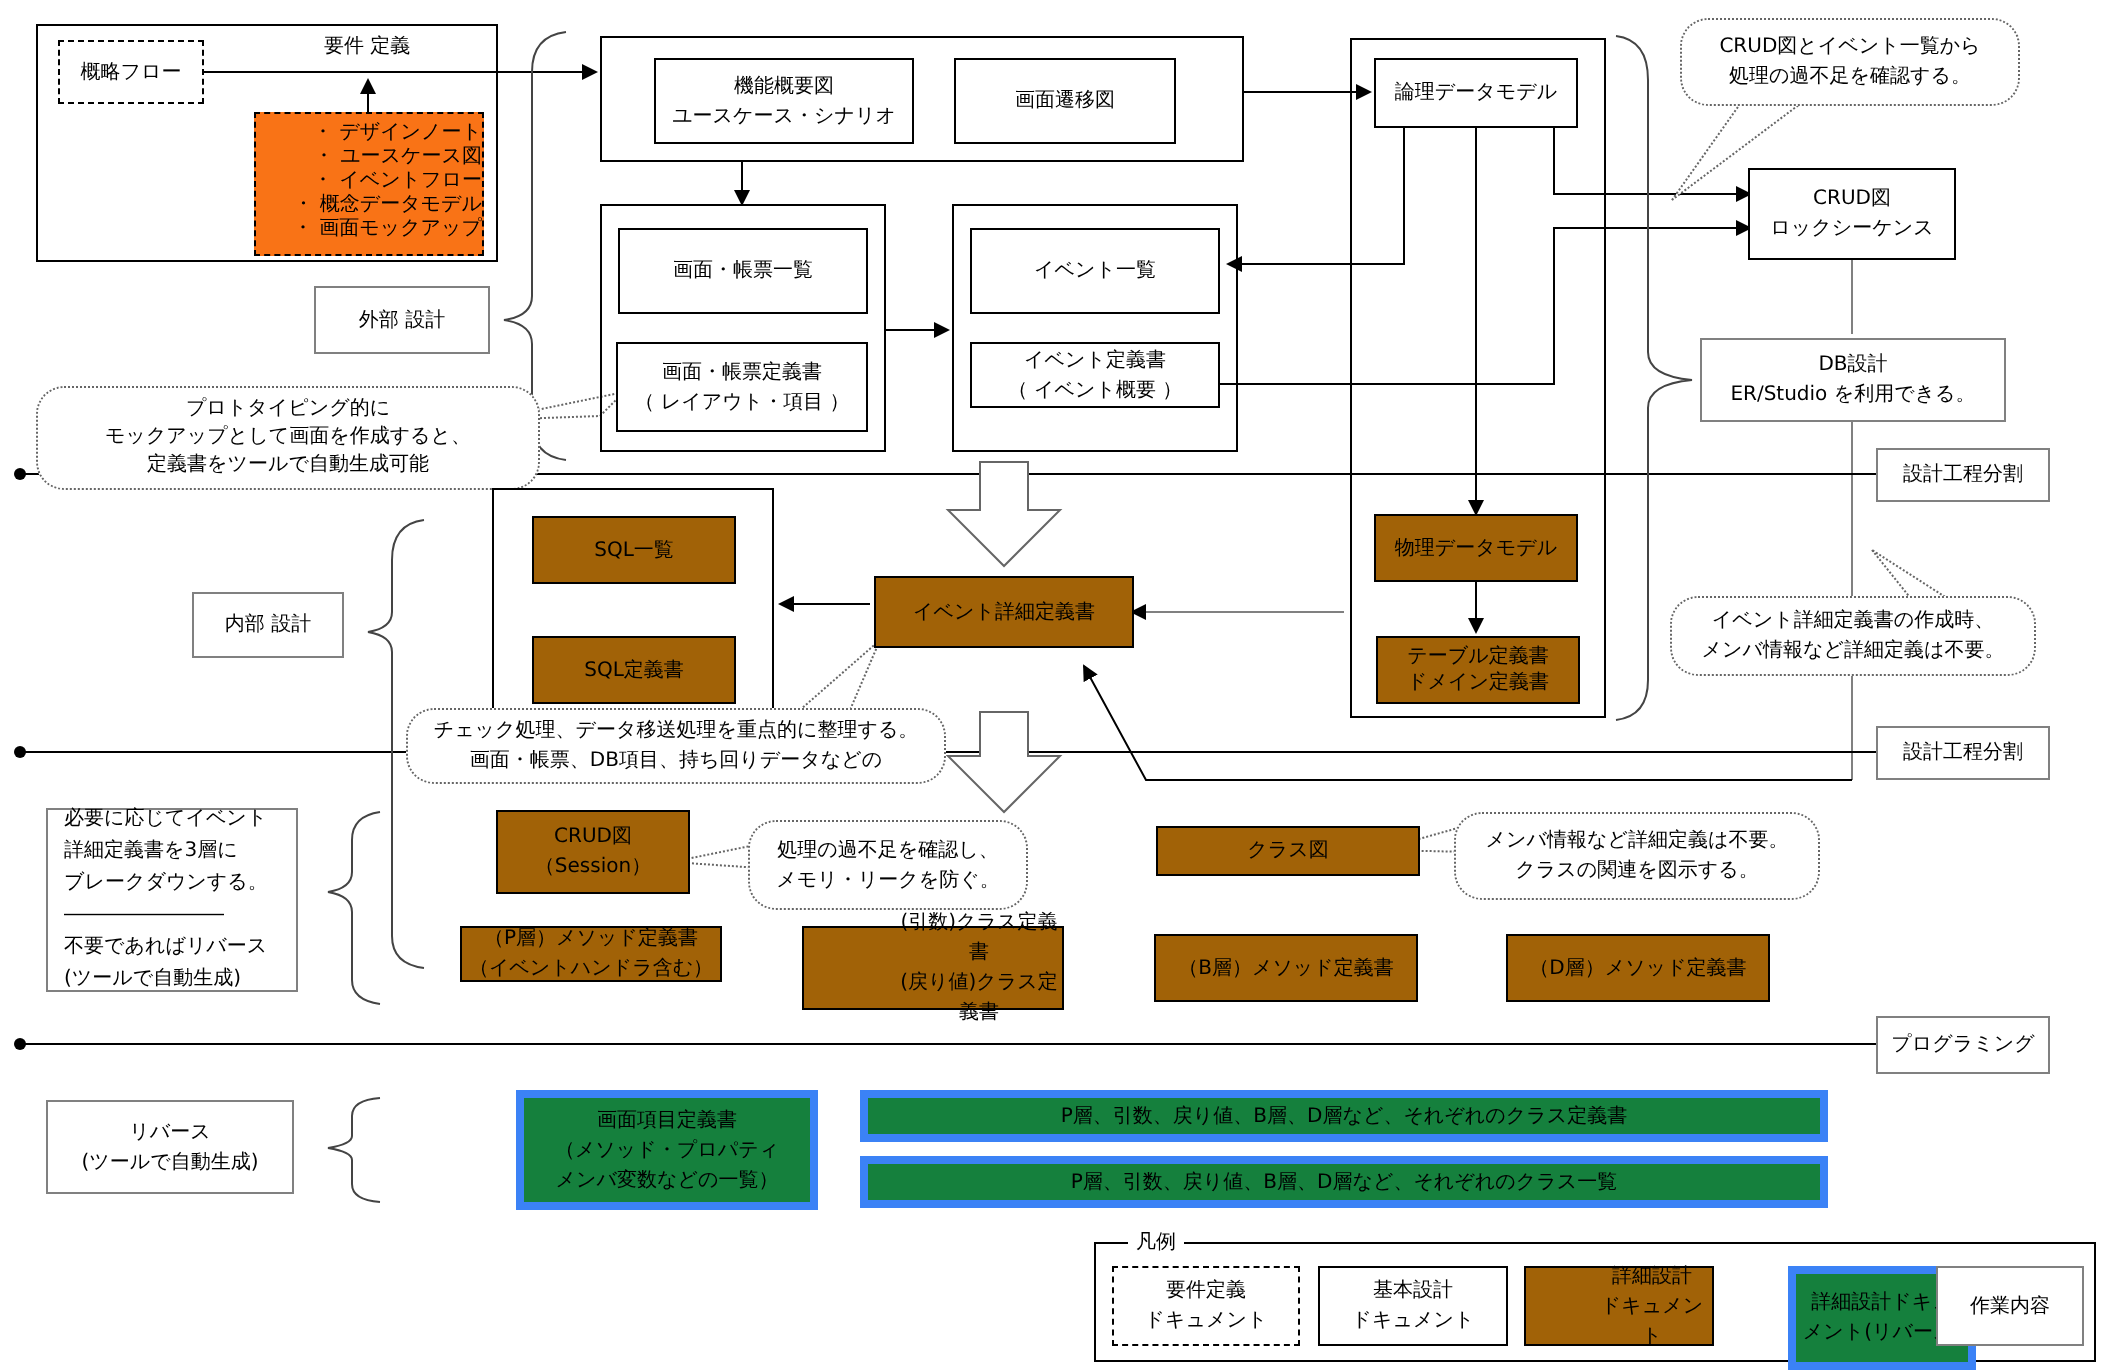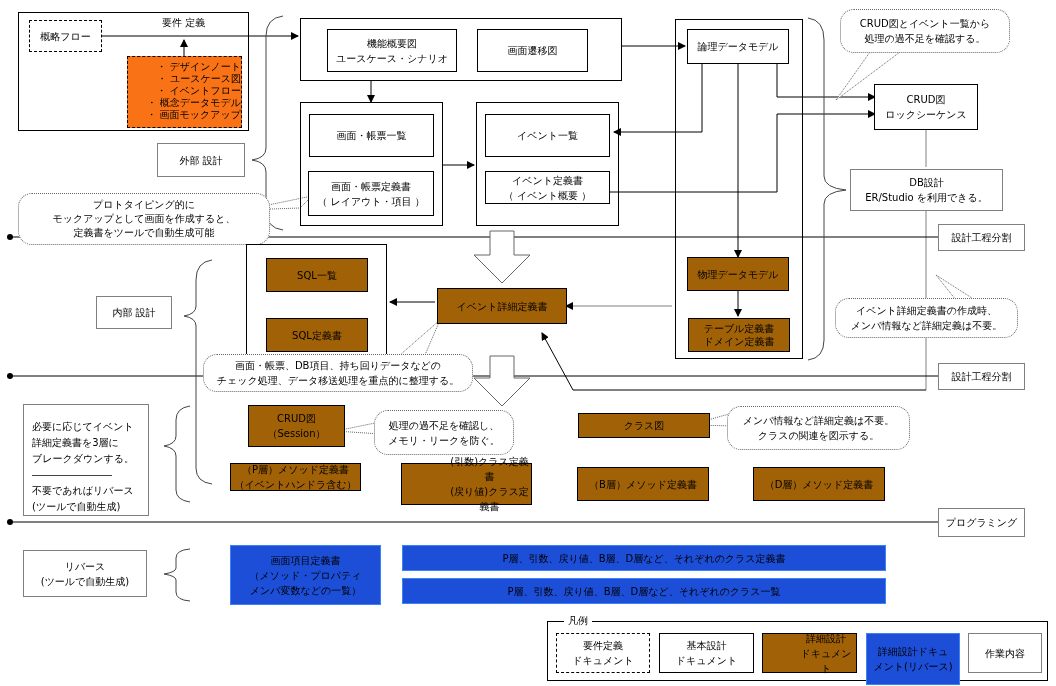--- a/index.html
+++ b/index.html
@@ -3,21 +3,21 @@
 <meta charset="utf-8">
 <style>
   html, body { margin:0; padding:0; background:#ffffff; }
   body { width:1056px; height:686px; position:relative; overflow:hidden;
          font-family:"DejaVu Sans", sans-serif; font-size:10px; color:#000; }
   .box { position:absolute; box-sizing:border-box; display:flex; flex-direction:column;
          align-items:center; justify-content:center; text-align:center; line-height:15px; }
   .solid { border:1px solid #000; background:#fff; }
   .dashed { border:1px dashed #000; background:#fff; }
   .gray { border:1px solid #000; background:#a16207; }
-  .graylite { border:1px solid #3b82f6; background:#1d4ed8; }
+  .graylite { border:4px solid #3b82f6; background:#15803d;margin-left:28px; }
   .note { border:1px solid #808080; background:#fff; }
   .frame { position:absolute; box-sizing:border-box; border:1px solid #000; background:transparent; }
   .callout { position:absolute; box-sizing:border-box; border:1px dotted #666; border-radius:14px;
              background:#fff; display:flex; flex-direction:column; align-items:center;
              justify-content:center; text-align:center; line-height:15px; }
   .req-title { position:absolute; }
   .bullets { position:absolute; box-sizing:border-box; border:1px dashed #000; background:#f97316;
              padding:4px 0 0 10px; line-height:12px;text-align:right; }
   .bullets div::before { content:"・ "; }
   svg.lines { position:absolute; left:0; top:0; }
@@ -175,25 +175,25 @@
 </div>
 <div class="box gray" style="left:688px;top:318px;width:102px;height:34px;line-height:13px;">
   <span>テーブル定義書</span>
   <span>ドメイン定義書</span>
 </div>
 <div class="callout" style="left:835px;top:298px;width:183px;height:40px;">
   <span>イベント詳細定義書の作成時、</span>
   <span>メンバ情報など詳細定義は不要。</span>
 </div>
 <div class="callout" style="left:203px;top:354px;width:270px;height:38px;">
+  <span>チェック処理、データ移送処理を重点的に整理する。</span>
   <span>画面・帳票、DB項目、持ち回りデータなどの</span>
-  <span>チェック処理、データ移送処理を重点的に整理する。</span>
-</div>
-
-<div class="box note" style="left:23px;top:404px;width:126px;height:112px;align-items:flex-start;padding-left:8px;line-height:16px;justify-content:flex-end;">
+</div>
+
+<div class="box note" style="left:23px;top:404px;width:126px;height:92px;align-items:flex-start;padding-left:8px;line-height:16px;">
   <span>必要に応じてイベント</span>
   <span>詳細定義書を3層に</span>
   <span>ブレークダウンする。</span>
   <span>――――――――</span>
   <span>不要であればリバース</span>
   <span>(ツールで自動生成)</span>
 </div>
 <div class="box gray" style="left:248px;top:405px;width:97px;height:42px;">
   <span>CRUD図</span>
   <span>（Session）</span>

